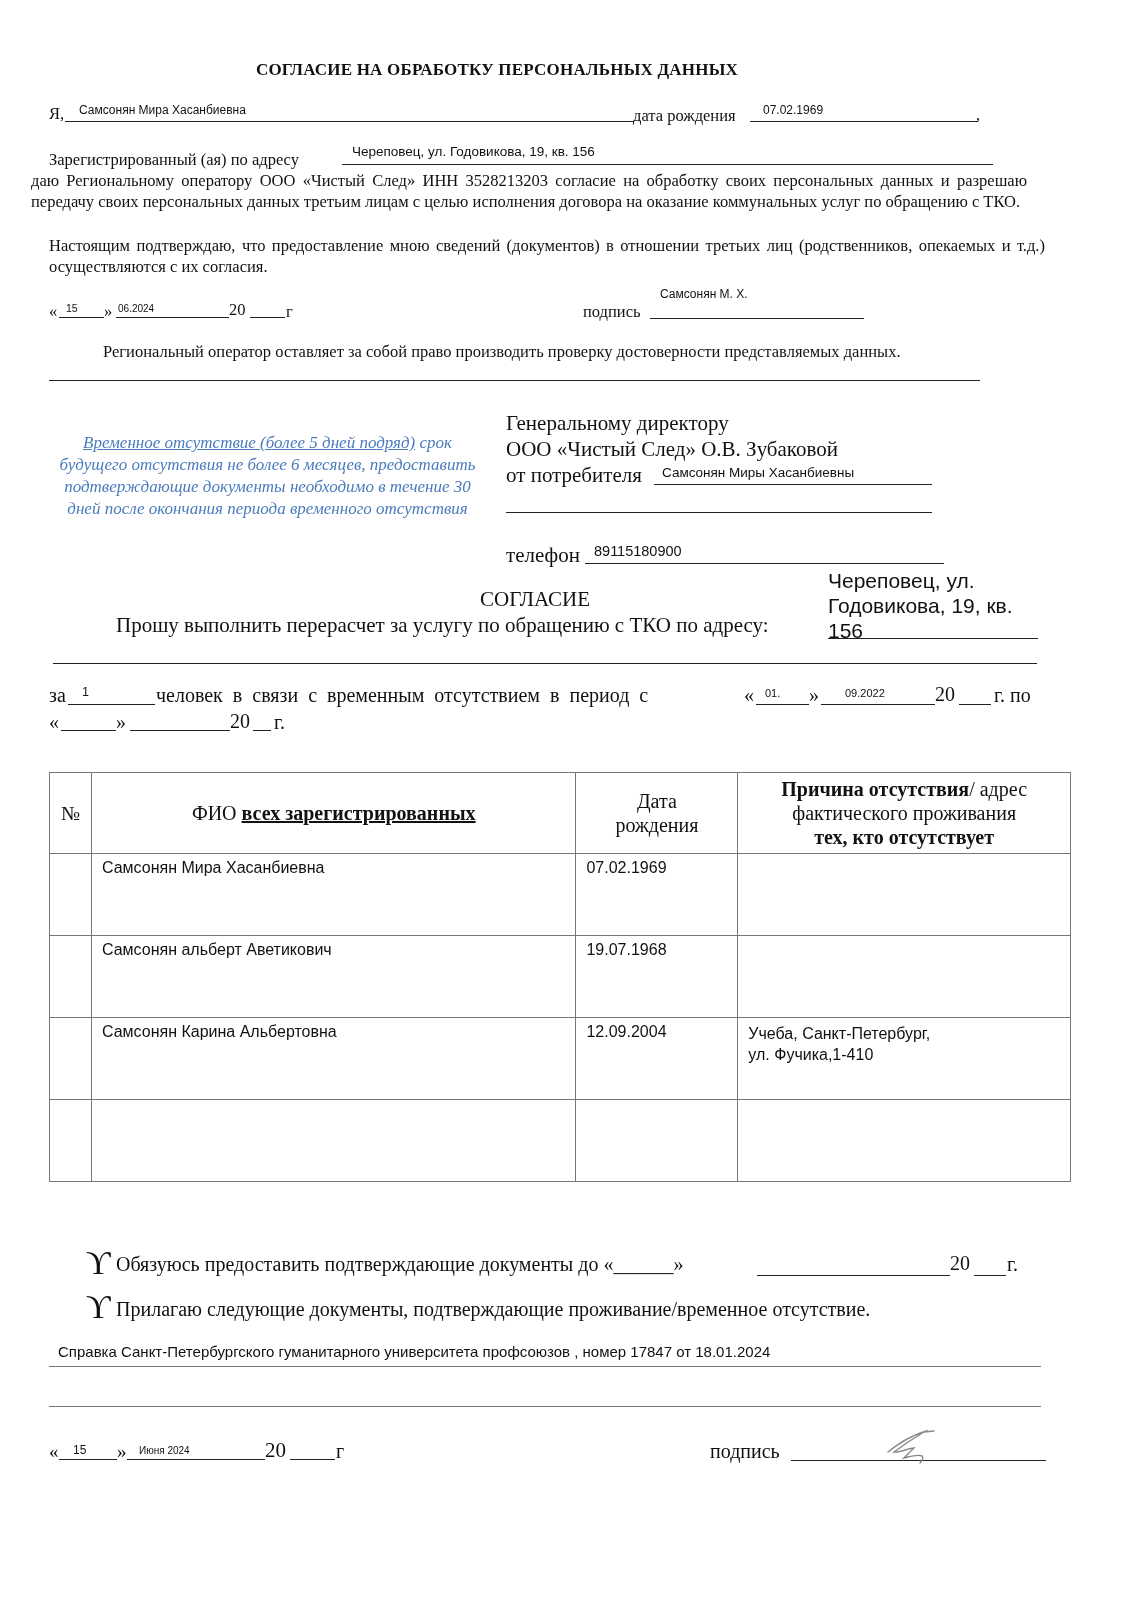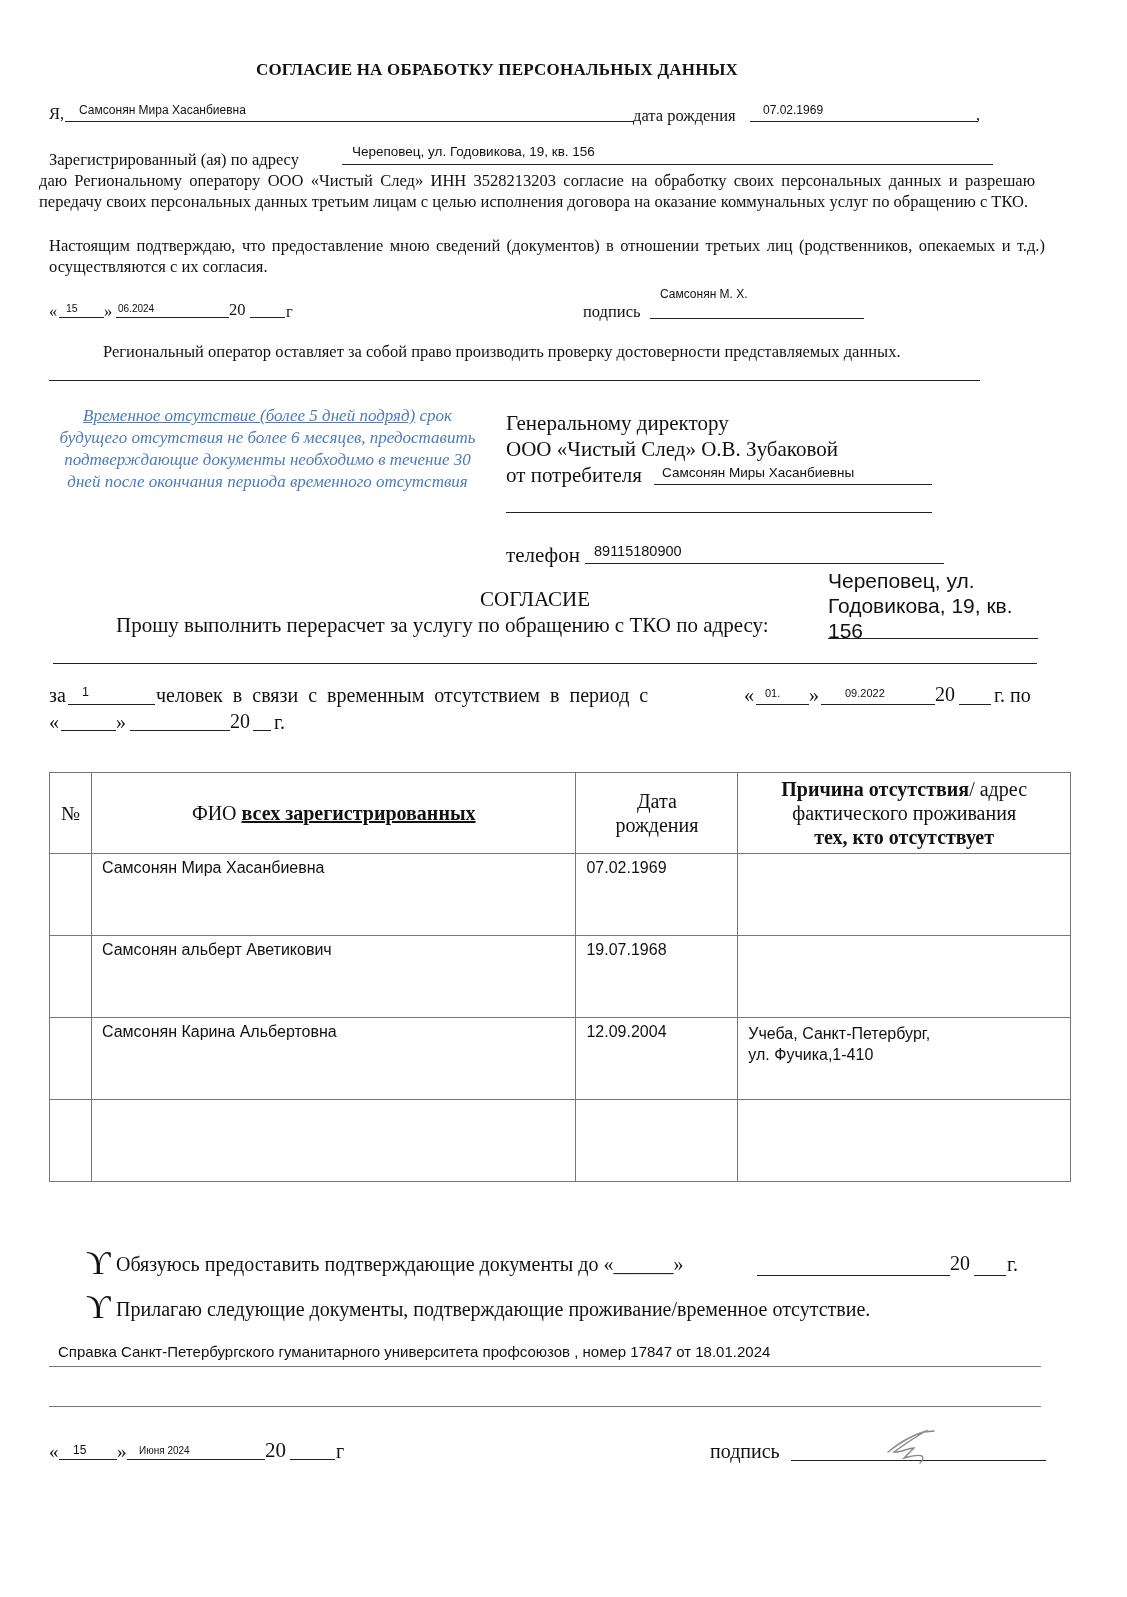--- a/index.html
+++ b/index.html
@@ -4,21 +4,21 @@
   <style>
     html, body { margin: 0; padding: 0; background: #ffffff; }
     body { width: 1127px; height: 1597px; position: relative; overflow: hidden; color: #111; font-family: "Liberation Serif", "DejaVu Serif", serif; }
     .abs { position: absolute; }
     .serif { font-family: "Liberation Serif", "DejaVu Serif", serif; }
     .line { position: absolute; border-bottom: 1px solid #222; }
     .fill { position: absolute; font-family: "Liberation Sans", "DejaVu Sans", sans-serif; color: #111; white-space: nowrap; }
     .title { top: 60px; left: 0; width: 994px; text-align: center; font-weight: bold; font-size: 17px; letter-spacing: 0.2px; }
     .p { font-size: 16.5px; line-height: 21px; }
     .justify { text-align: justify; }
-    .note { color: #4a7bbd; font-style: italic; font-size: 17px; line-height: 22px; text-align: center; }
+    .note { color: #4a7bbd; font-style: italic; font-size: 17px; line-height: 22px; text-align: center; margin-top: 27px; }
     .note u { text-decoration: underline; }
     .addr { font-size: 21px; line-height: 25px; }
     table.reg { position: absolute; left: 49px; top: 772px; width: 1022px; border-collapse: collapse; }
     table.reg td, table.reg th { border: 1.3px solid #777; vertical-align: top; padding: 0; }
     table.reg th { font-weight: normal; font-size: 20px; line-height: 24px; text-align: center; vertical-align: middle; height: 80px; }
     table.reg td { height: 81px; font-family: "Liberation Sans", "DejaVu Sans", sans-serif; font-size: 16px; line-height: 21px; }
     .cellpad { padding: 3px 10px 0 10px; }
     .bullet { font-size: 34px; line-height: 30px; }
   </style>
 </head>
@@ -31,21 +31,21 @@
 <div class="fill" style="top:103px; left:79px; font-size:12px;">Самсонян Мира Хасанбиевна</div>
 <div class="abs p" style="top:105px; left:633px;">дата рождения</div>
 <div class="line" style="top:101px; left:750px; width:228px; height:20px;"></div>
 <div class="fill" style="top:103px; left:763px; font-size:12px;">07.02.1969</div>
 <div class="abs p" style="top:104px; left:976px;">,</div>
 
 <div class="abs p" style="top:149px; left:49px;">Зарегистрированный (ая) по адресу</div>
 <div class="line" style="top:144px; left:342px; width:651px; height:20px;"></div>
 <div class="fill" style="top:144px; left:352px; font-size:13.5px;">Череповец, ул. Годовикова, 19, кв. 156</div>
 
-<div class="abs p justify" style="top:170px; left:39px; width:996px;">даю Региональному оператору ООО «Чистый След» ИНН 3528213203 согласие на обработку своих  персональных данных и разрешаю передачу своих персональных данных третьим лицам с целью исполнения договора на оказание коммунальных услуг по обращению с ТКО.</div>
+<div class="abs p justify" style="top:170px; left:31px; width:996px;">даю Региональному оператору ООО «Чистый След» ИНН 3528213203 согласие на обработку своих  персональных данных и разрешаю передачу своих персональных данных третьим лицам с целью исполнения договора на оказание коммунальных услуг по обращению с ТКО.</div>
 <div class="abs p justify" style="top:235px; left:49px; width:996px;">Настоящим подтверждаю, что предоставление мною сведений (документов) в отношении третьих лиц (родственников, опекаемых и т.д.) осуществляются с их согласия.</div>
 
 <div class="abs p" style="top:301px; left:49px;">«</div>
 <div class="line" style="top:300px; left:59px; width:45px; height:17px;"></div>
 <div class="fill" style="top:302px; left:66px; font-size:10.5px;">15</div>
 <div class="abs p" style="top:301px; left:104px;">»</div>
 <div class="line" style="top:300px; left:116px; width:113px; height:17px;"></div>
 <div class="fill" style="top:303px; left:118px; font-size:10px;">06.2024</div>
 <div class="abs p" style="top:299px; left:229px;">20</div>
 <div class="line" style="top:300px; left:250px; width:35px; height:17px;"></div>

